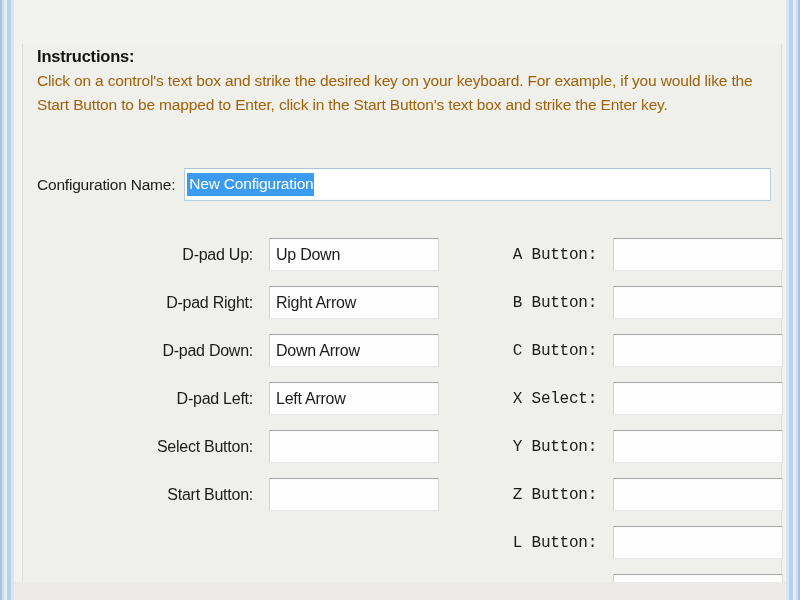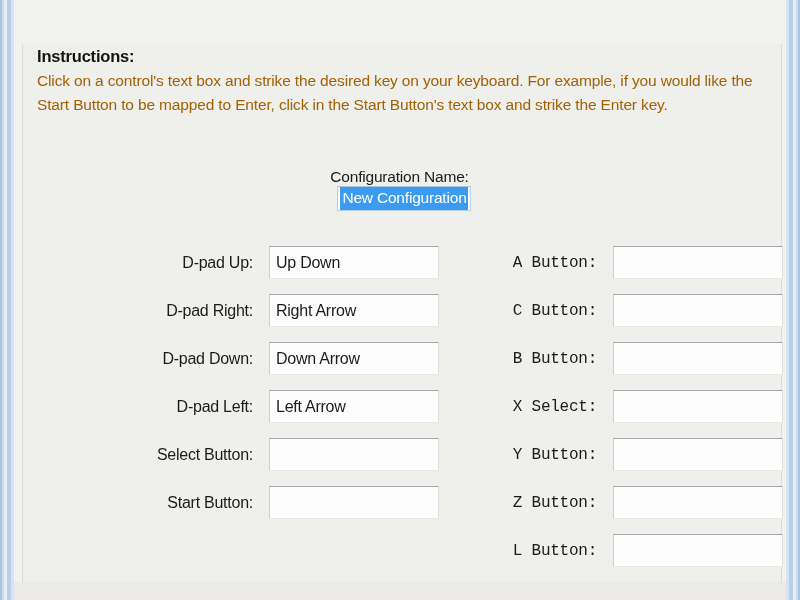--- a/index.html
+++ b/index.html
@@ -95,21 +95,20 @@
   }
 
   
   .config-row {
     position: absolute;
     left: 14px;
     top: 124px;
     width: 734px;
     display: flex;
     align-items: center;
-    flex-direction: column;
   }
   .config-label {
     font-size: 15.5px;
     color: #1b1b1b;
     letter-spacing: -0.2px;
     white-space: nowrap;
     margin-right: 9px;
   }
   .config-input {
     flex: 1;
@@ -134,21 +133,21 @@
 
   
   .columns {
     position: absolute;
     left: 0;
     top: 190px;
     width: 760px;
   }
   .col {
     position: absolute;
-    top: 12px;
+    top: 4px;
   }
   .col-left  { left: 104px; }
   .col-right { left: 448px; font-family: Liberation Mono, monospace; }
 
   .map-row {
     display: flex;
     align-items: center;
     height: 33px;
     margin-bottom: 15px;
   }
@@ -231,25 +230,25 @@
           <div class="map-input"></div>
         </div>
       </div>
 
       <div class="col col-right">
         <div class="map-row">
           <span class="map-label">A Button:</span>
           <div class="map-input"></div>
         </div>
         <div class="map-row">
+          <span class="map-label">B Button:</span>
+          <div class="map-input"></div>
+        </div>
+        <div class="map-row">
           <span class="map-label">C Button:</span>
-          <div class="map-input"></div>
-        </div>
-        <div class="map-row">
-          <span class="map-label">B Button:</span>
           <div class="map-input"></div>
         </div>
         <div class="map-row">
           <span class="map-label">X Select:</span>
           <div class="map-input"></div>
         </div>
         <div class="map-row">
           <span class="map-label">Y Button:</span>
           <div class="map-input"></div>
         </div>

